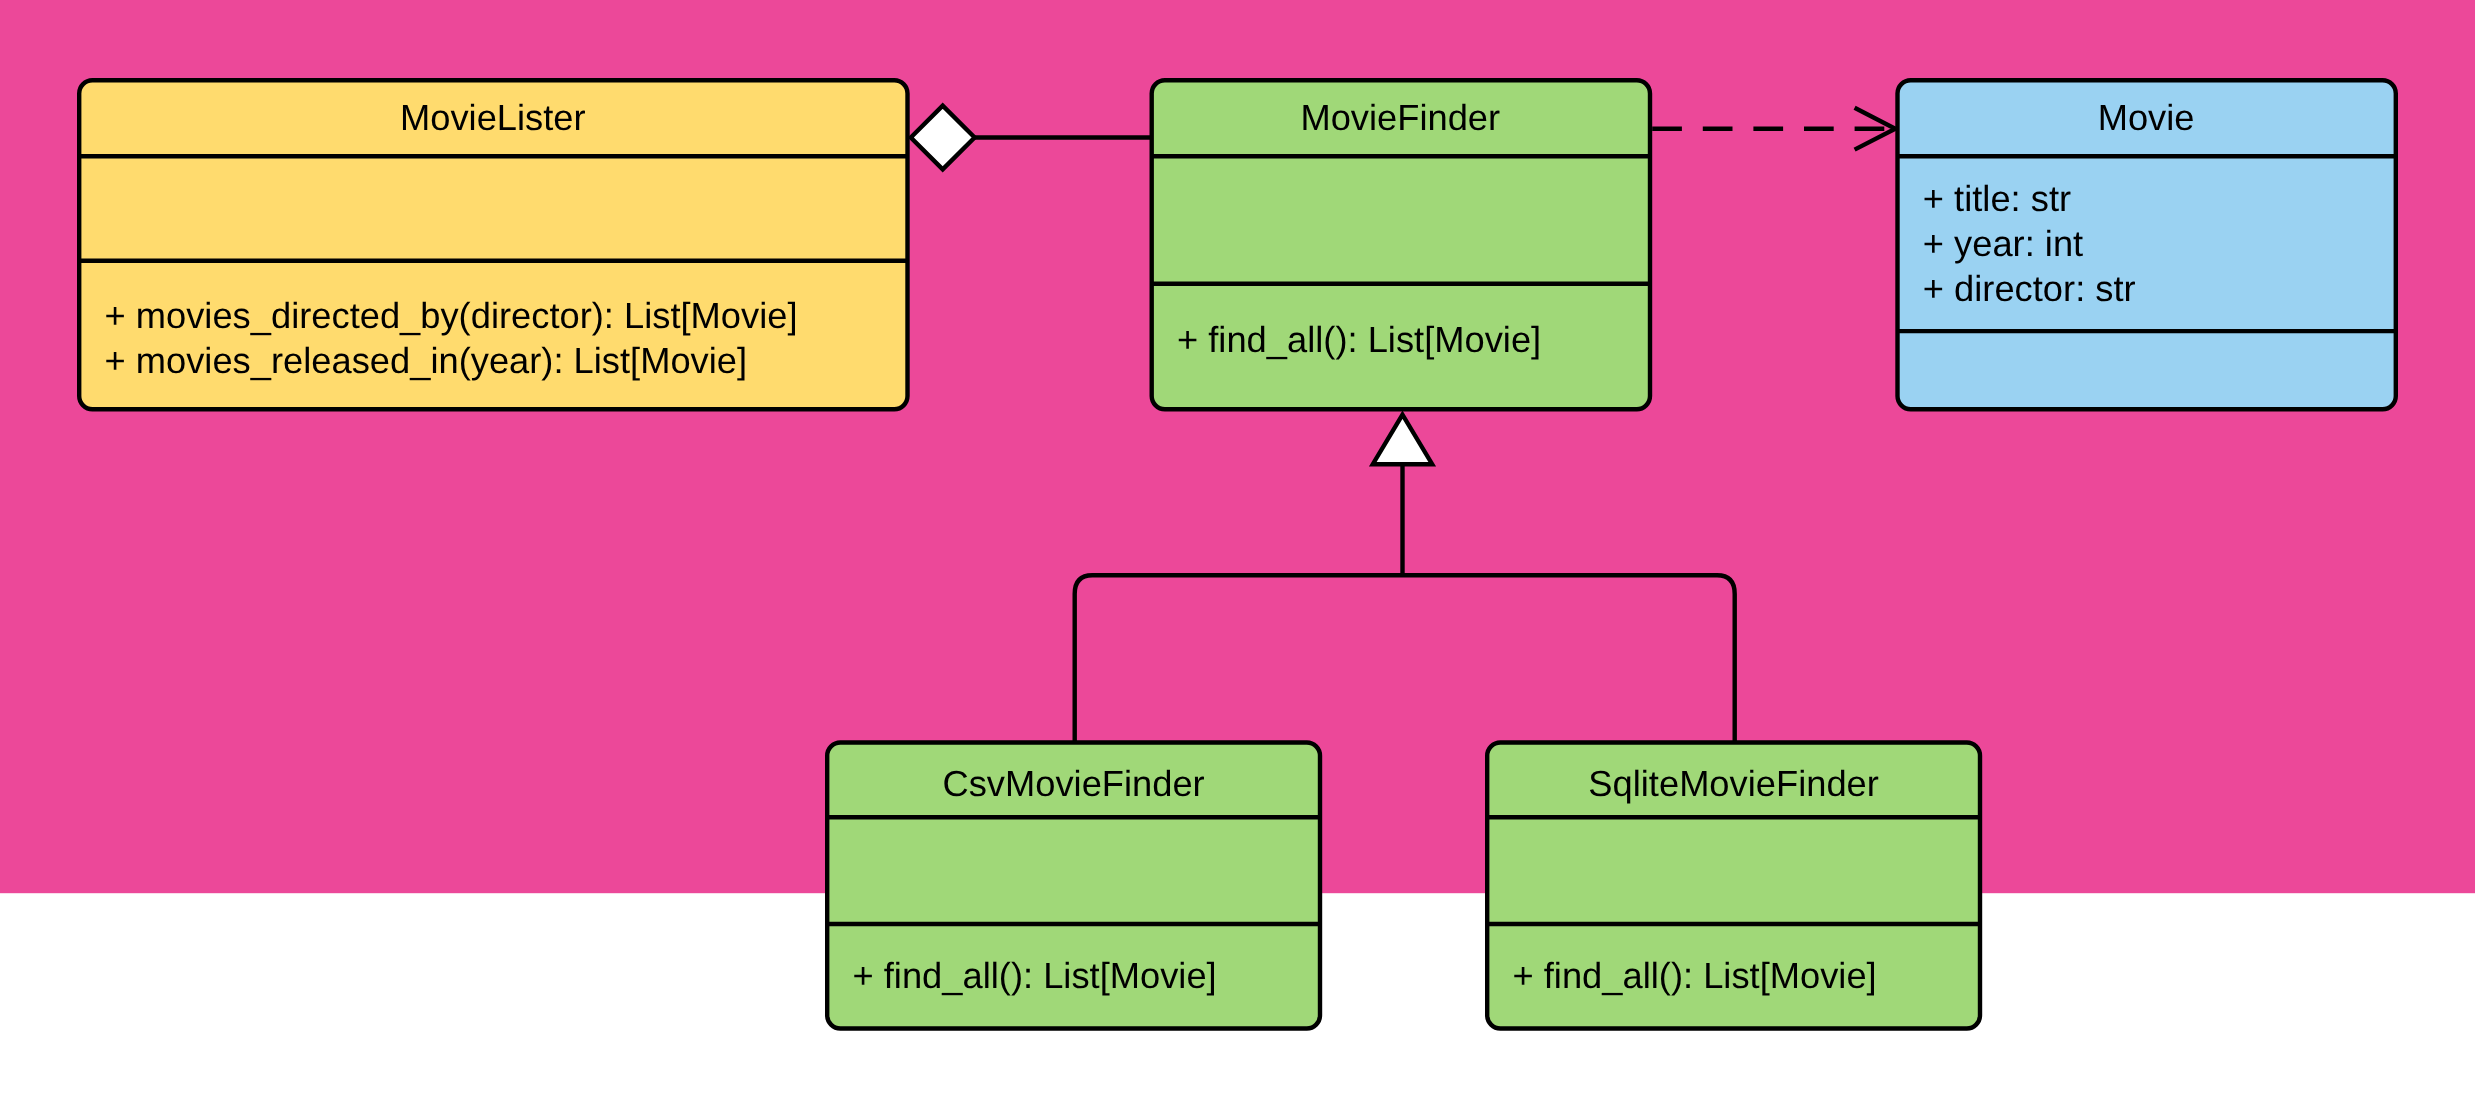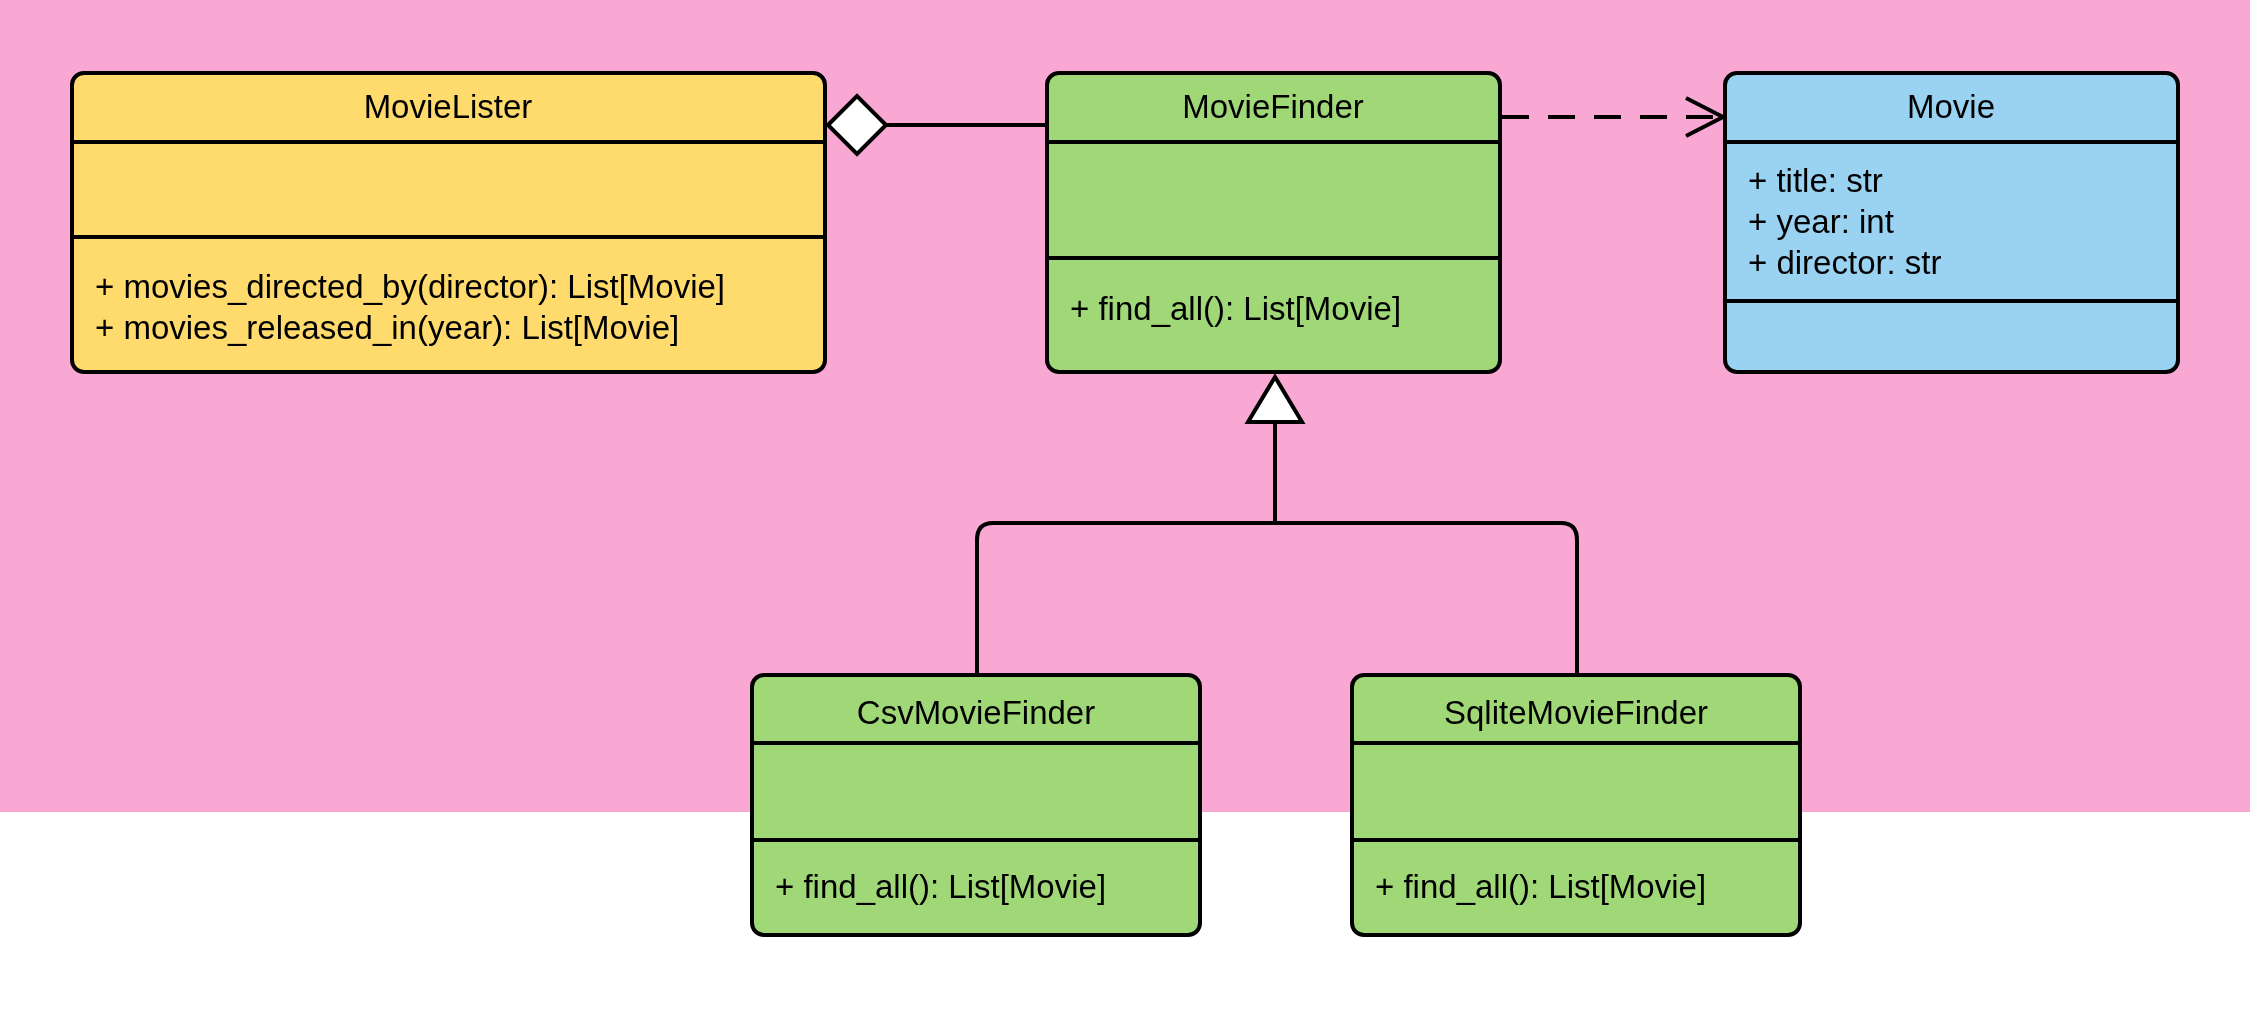--- a/index.html
+++ b/index.html
@@ -7,21 +7,21 @@
     padding: 0;
     background: #FFFFFF;
     width: 2250px;
     height: 1011px;
     overflow: hidden;
   }
   .canvas {
     position: relative;
     width: 2250px;
     height: 812px;
-    background: #f9a8d4;
+    background: #ec4899;
   }
   svg text {
     font-family: "Liberation Sans", "DejaVu Sans", sans-serif;
     font-size: 33px;
     fill: #000000;
     white-space: pre;
   }
   svg .title-text { font-size: 33px; }
   .box {
     stroke: #000000;

